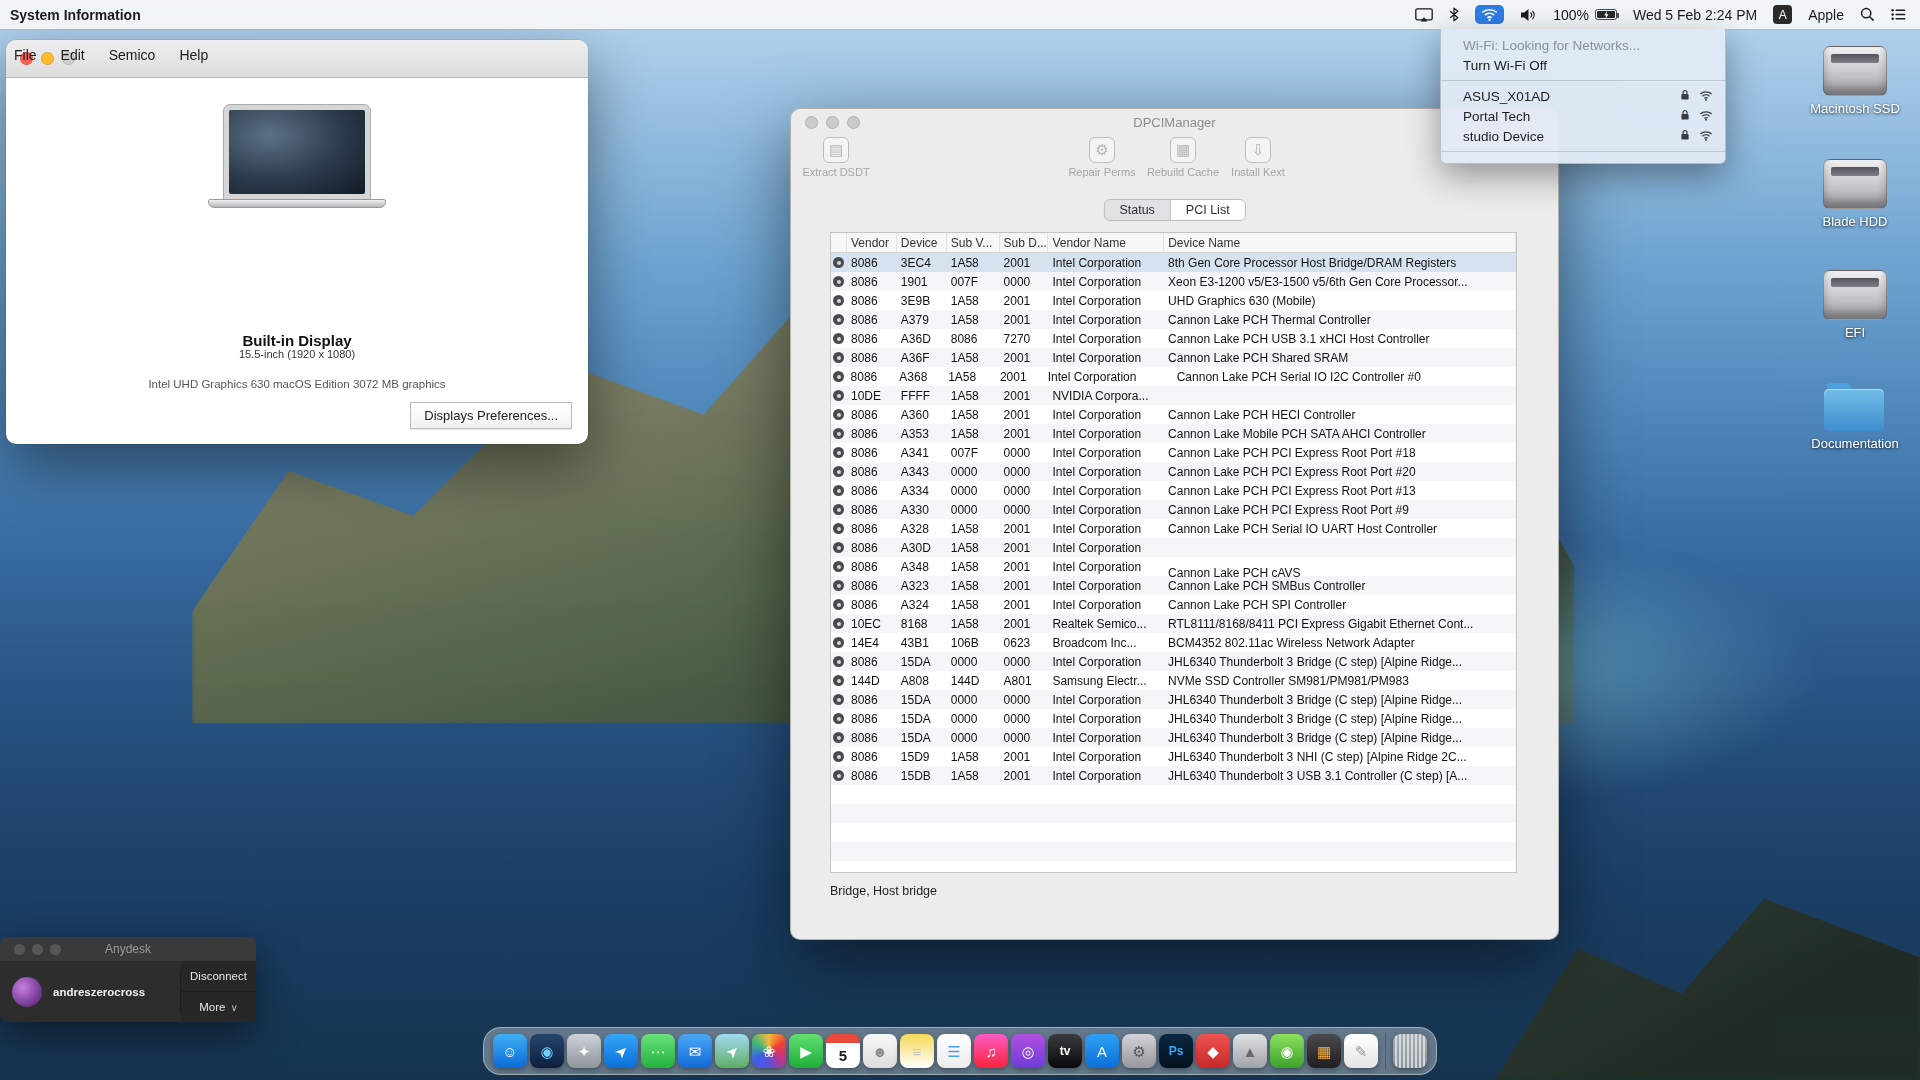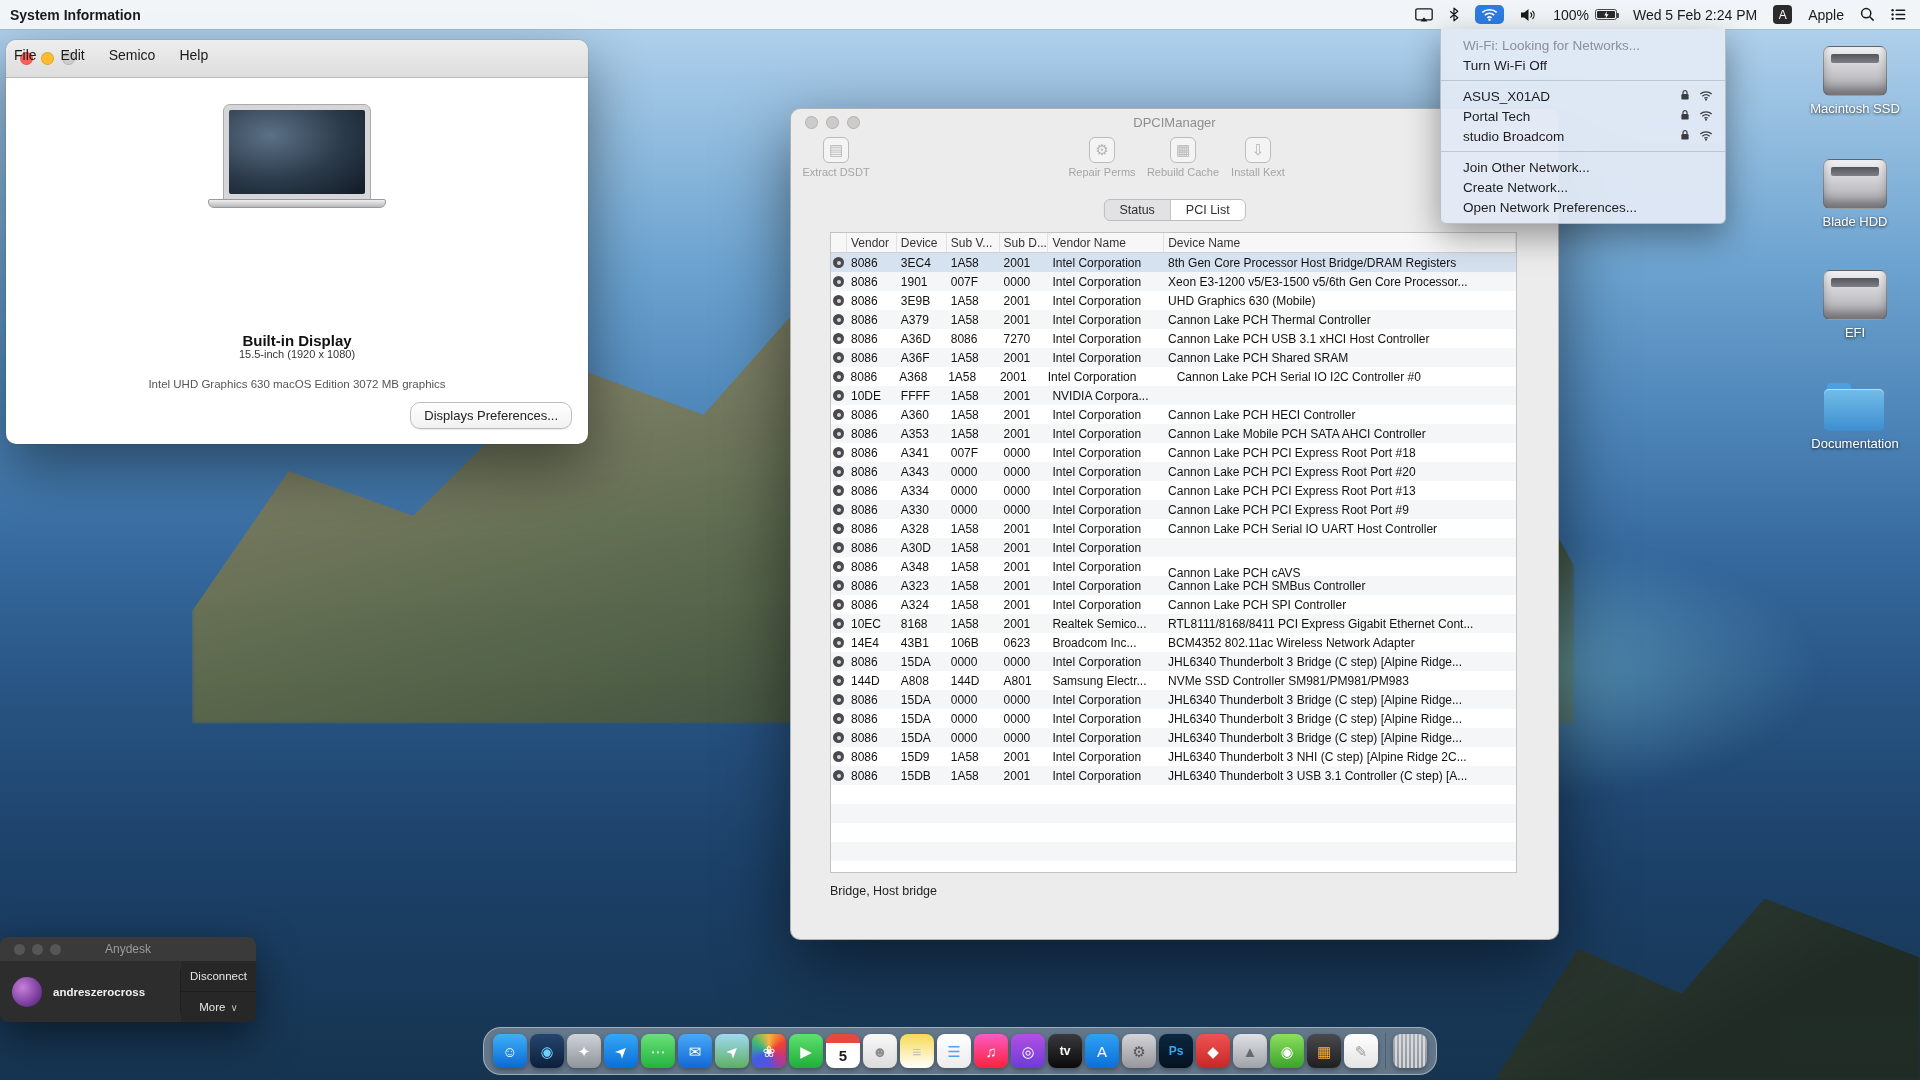--- a/index.html
+++ b/index.html
@@ -66,21 +66,21 @@
   .mb-screen { width:148px; height:96px; margin:0 auto; background:#d6d6d8; border-radius:7px 7px 0 0;
     padding:5px; border:1px solid #aaa; }
   .mb-display { width:100%; height:100%; border-radius:2px;
     background:radial-gradient(ellipse at 30% 30%,#5c7186,#2b3a4a 55%,#141e29 95%); }
   .mb-base { width:178px; height:9px; margin:-1px auto 0; border-radius:2px 2px 6px 6px;
     background:linear-gradient(#f0f0f1,#b8b8bc); border:1px solid #9a9a9e; }
   .si-display-title { position:absolute; top:254px; width:100%; text-align:center; font-size:15px; font-weight:bold; color:#111; }
   .si-res { position:absolute; top:270px; width:100%; text-align:center; font-size:11px; color:#333; }
   .si-gpu { position:absolute; top:300px; width:100%; text-align:center; font-size:11.5px; color:#555; }
   .si-btn { position:absolute; right:16px; bottom:15px; background:linear-gradient(#ffffff,#f1f1f1);
-    border:1px solid #bdbdbd; border-radius:10px; padding:5px 13px; font-size:13px; color:#222;
+    border:1px solid #bdbdbd; border-radius:0; padding:5px 13px; font-size:13px; color:#222;
     box-shadow:0 1px 1px rgba(0,0,0,.08); }
 
   
   .dpwin { position:absolute; left:790px; top:108px; width:769px; height:832px; z-index:10;
     background:#ececec; border-radius:10px; overflow:hidden; border:1px solid rgba(0,0,0,.25);
     box-shadow:0 25px 70px rgba(0,0,0,.5); }
   .dp-titlebar { position:relative; height:26px; display:flex; align-items:center; justify-content:center;
     font-size:13px; color:#8e8e8e; }
   .dp-titlebar .traffic { top:7px; }
   .dp-toolbar { position:relative; height:62px; }
@@ -697,41 +697,36 @@
               </svg></span>
             <span><svg width="14" height="11" viewBox="0 0 16 12">
                 <path d="M1.5 4.2a10 10 0 0 1 13 0" fill="none" stroke="#3c3c40" stroke-width="1.5"></path>
                 <path d="M3.8 6.8a6.4 6.4 0 0 1 8.4 0" fill="none" stroke="#3c3c40" stroke-width="1.5"></path>
                 <path d="M6.1 9.2a3 3 0 0 1 3.8 0" fill="none" stroke="#3c3c40" stroke-width="1.5"></path>
                 <circle cx="8" cy="10.8" r="1.1" fill="#3c3c40"></circle>
               </svg></span>
           </span>
         </div>
         <div class="wm-item">
-          <span>studio Broadcom</span>
+          <span>studio Device</span>
           <span class="wm-icons">
             <span><svg width="10" height="12" viewBox="0 0 10 12">
                 <path d="M3 5V3.6a2 2 0 0 1 4 0V5" fill="none" stroke="#3c3c40" stroke-width="1.2"></path>
                 <rect x="1.4" y="5" width="7.2" height="5.6" rx="1.2" fill="#3c3c40"></rect>
               </svg></span>
             <span><svg width="14" height="11" viewBox="0 0 16 12">
                 <path d="M1.5 4.2a10 10 0 0 1 13 0" fill="none" stroke="#3c3c40" stroke-width="1.5"></path>
                 <path d="M3.8 6.8a6.4 6.4 0 0 1 8.4 0" fill="none" stroke="#3c3c40" stroke-width="1.5"></path>
                 <path d="M6.1 9.2a3 3 0 0 1 3.8 0" fill="none" stroke="#3c3c40" stroke-width="1.5"></path>
                 <circle cx="8" cy="10.8" r="1.1" fill="#3c3c40"></circle>
               </svg></span>
           </span>
         </div>
       </div>
     <div class="wm-sep"></div>
-    <div id="wifi-actions">
-        <div class="wm-item">Join Other Network...</div>
-        <div class="wm-item">Create Network...</div>
-        <div class="wm-item">Open Network Preferences...</div>
-      </div>
   </div>
 
   <div class="dock" id="dock">
       <div class="dock-icon" style="background: linear-gradient(rgb(63, 176, 247), rgb(10, 106, 212));">
         <span style="color: rgb(255, 255, 255);">☺</span>
       </div>
       <div class="dock-icon" style="background: linear-gradient(rgb(37, 69, 110), rgb(13, 31, 60));">
         <span style="color: rgb(111, 208, 255);">◉</span>
       </div>
       <div class="dock-icon" style="background: linear-gradient(rgb(207, 211, 216), rgb(143, 149, 156));">

